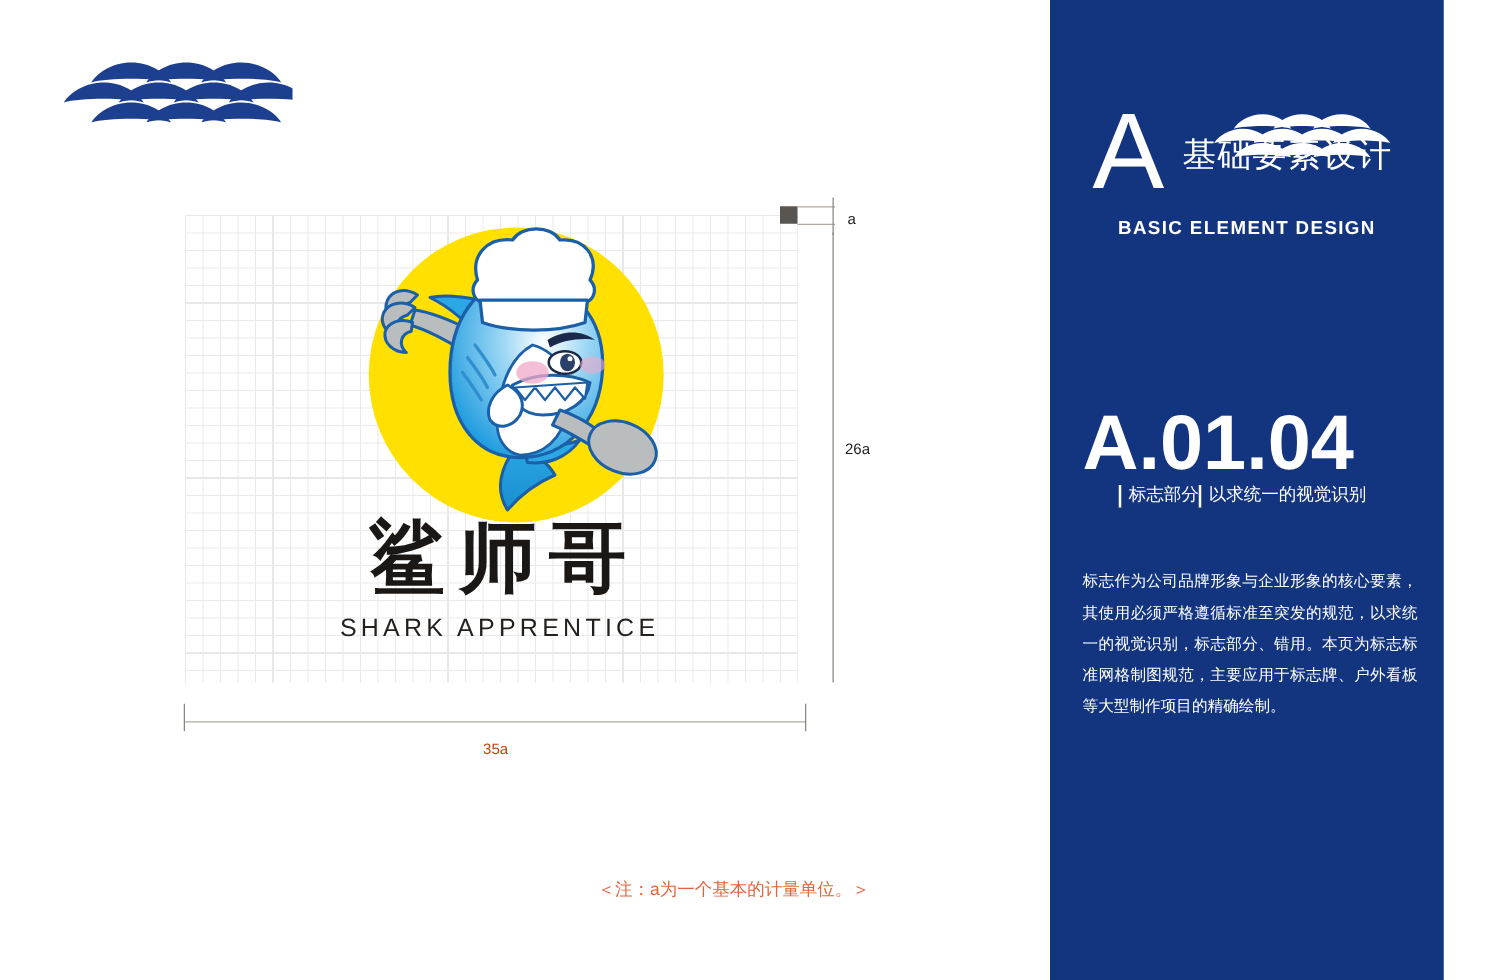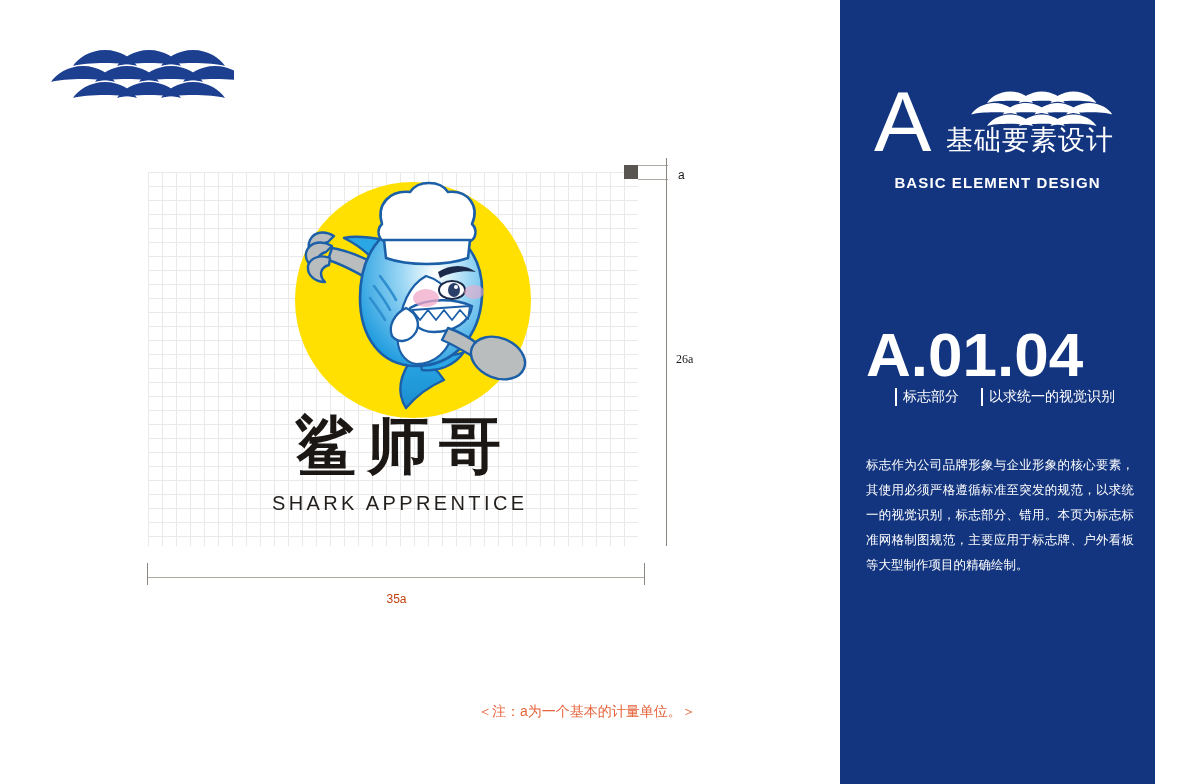--- a/index.html
+++ b/index.html
@@ -93,21 +93,20 @@
     position: absolute;
     left: 666px; top: 186px;
     width: 1px; height: 360px;
     background: #8c8680;
   }
   #v-dim-label {
     position: absolute;
     left: 676px; top: 352px;
     font-size: 12px;
     color: #1a1a1a;
-    font-family: Liberation Serif, serif;
   }
 
   
   #h-dim-line {
     position: absolute;
     left: 148px; top: 577px;
     width: 497px; height: 1px;
     background: #b0aaa4;
   }
   #h-dim-cap-left {
@@ -210,21 +209,21 @@
     line-height: 1;
     letter-spacing: -2px;
   }
   #panel-wave {
     position: absolute;
     left: 106px; top: 12px;
     width: 180px; height: 36px;
   }
   #panel-title-cn {
     position: absolute;
-    left: 106px; top: 48px;
+    left: 106px; top: 33px;
     font-family: "DejaVu Sans", sans-serif;
     font-size: 27px;
     color: #ffffff;
     letter-spacing: 1px;
     line-height: 1;
   }
   #panel-title-en {
     position: absolute;
     left: 0; top: 96px;
     width: 315px;
@@ -245,21 +244,20 @@
     color: #ffffff;
     letter-spacing: 0px;
     line-height: 1;
   }
 
   #section-subtitles {
     position: absolute;
     left: 26px; top: 388px;
     width: 280px;
     display: flex;
-    gap: 22px;
     padding-left: 29px;
   }
   .subtitle-item {
     display: flex;
     align-items: stretch;
     gap: 6px;
   }
   .subtitle-rule {
     width: 2px;
     background: #ffffff;

